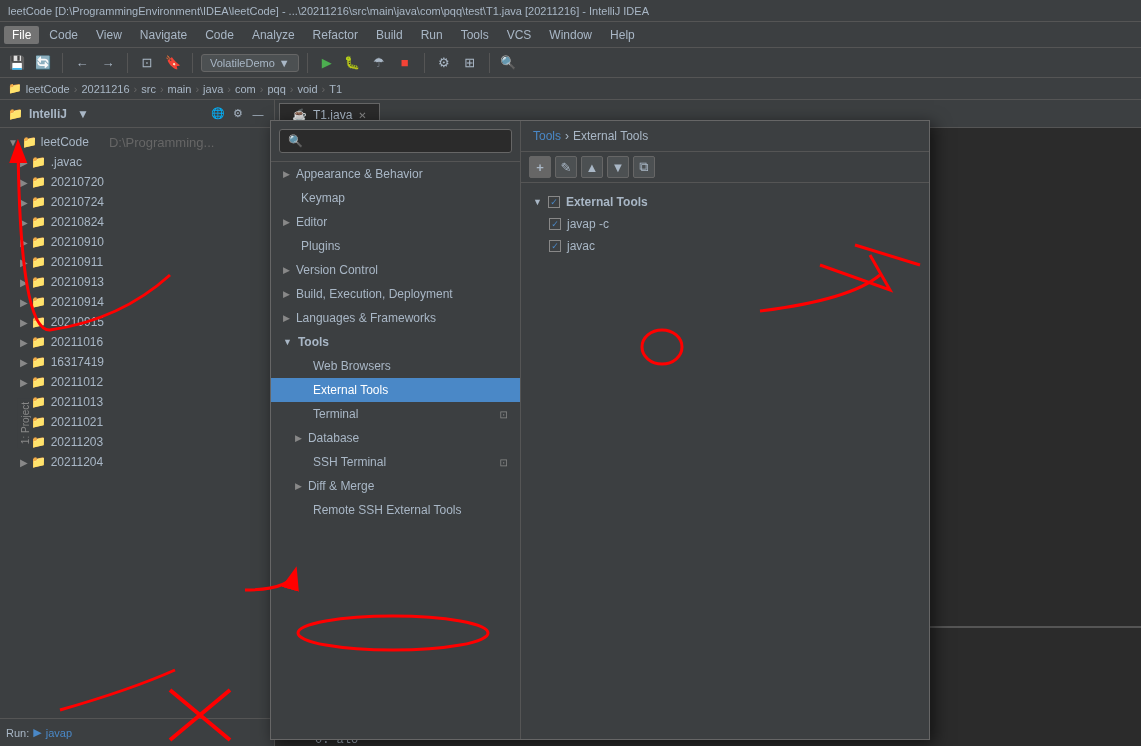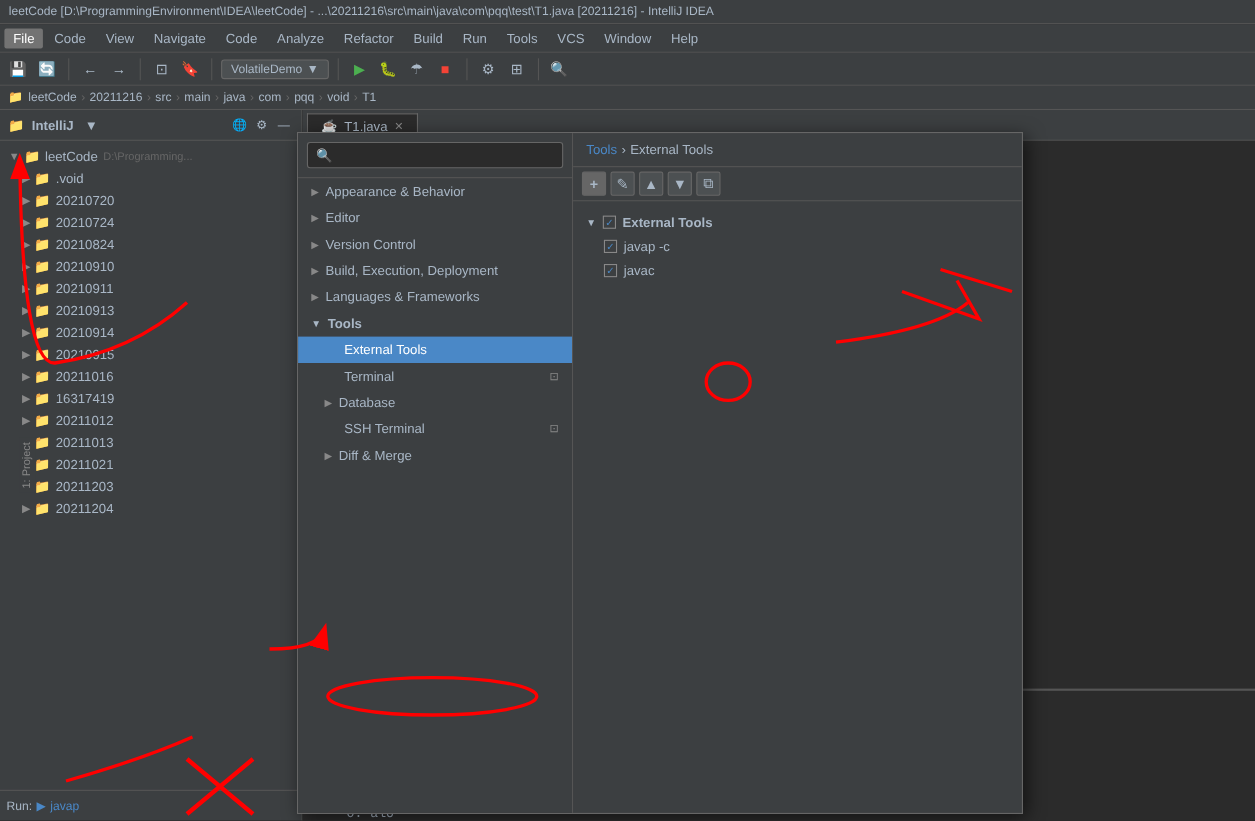--- a/index.html
+++ b/index.html
@@ -453,26 +453,26 @@
         <button class="toolbar-btn" style="width:16px;height:16px;font-size:11px">⚙</button>
         <button class="toolbar-btn" style="width:16px;height:16px;font-size:11px">—</button>
       </span>
     </div>
     <div id="project-tree">
 
       <div class="tree-item">
         <span class="arrow">▼</span>
         <span class="folder-icon">📁</span>
         <span>leetCode</span>
-        <span style="color:#666;font-size:10px;margin-left:1px">D:\Programming...</span>
-      </div>
-      <div class="tree-item" style="padding-left:20px">
-        <span class="arrow">▶</span>
-        <span class="folder-icon">📁</span>
-        <span>.void</span>
+        <span style="color:#666;font-size:13px;margin-left:16px">D:\Programming...</span>
+      </div>
+      <div class="tree-item" style="padding-left:20px">
+        <span class="arrow">▶</span>
+        <span class="folder-icon">📁</span>
+        <span>.javac</span>
       </div>
       <div class="tree-item" style="padding-left:20px">
         <span class="arrow">▶</span>
         <span class="folder-icon">📁</span>
         <span>20210720</span>
       </div>
       <div class="tree-item" style="padding-left:20px">
         <span class="arrow">▶</span>
         <span class="folder-icon">📁</span>
         <span>20210724</span>
@@ -591,38 +591,50 @@
       <div id="settings-nav">
         <div id="settings-search">
           <input type="text" placeholder="🔍" style="width: 100%; background: rgb(43, 43, 43); border: 1px solid rgb(102, 102, 102); border-radius: 3px; padding: 4px 8px; color: rgb(169, 183, 198); font-size: 12px;">
         </div>
 
         <div class="settings-nav-item">
           <span class="nav-arrow">▶</span>
           <span>Appearance &amp; Behavior</span>
         </div>
         <div class="settings-nav-item">
+          <span style="width:12px;display:inline-block"></span>
+          <span>Keymap</span>
+        </div>
+        <div class="settings-nav-item">
           <span class="nav-arrow">▶</span>
           <span>Editor</span>
+        </div>
+        <div class="settings-nav-item">
+          <span style="width:12px;display:inline-block"></span>
+          <span>Plugins</span>
         </div>
         <div class="settings-nav-item">
           <span class="nav-arrow">▶</span>
           <span>Version Control</span>
         </div>
         <div class="settings-nav-item">
           <span class="nav-arrow">▶</span>
           <span>Build, Execution, Deployment</span>
         </div>
         <div class="settings-nav-item">
           <span class="nav-arrow">▶</span>
           <span>Languages &amp; Frameworks</span>
         </div>
         <div class="settings-nav-item">
           <span class="nav-arrow open">▼</span>
           <span style="font-weight:bold">Tools</span>
+        </div>
+        <div class="settings-nav-item indent1">
+          <span style="width:12px;display:inline-block"></span>
+          <span>Web Browsers</span>
         </div>
         <div class="settings-nav-item indent1 selected" style="background:#4a88c7;color:white">
           <span style="width:12px;display:inline-block"></span>
           <span>External Tools</span>
         </div>
         <div class="settings-nav-item indent1">
           <span style="width:12px;display:inline-block"></span>
           <span>Terminal</span>
           <span style="margin-left:auto;font-size:10px;color:#888">⊡</span>
         </div>
@@ -631,20 +643,24 @@
           <span>Database</span>
         </div>
         <div class="settings-nav-item indent1">
           <span style="width:12px;display:inline-block"></span>
           <span>SSH Terminal</span>
           <span style="margin-left:auto;font-size:10px;color:#888">⊡</span>
         </div>
         <div class="settings-nav-item indent1">
           <span class="nav-arrow">▶</span>
           <span>Diff &amp; Merge</span>
+        </div>
+        <div class="settings-nav-item indent1">
+          <span style="width:12px;display:inline-block"></span>
+          <span>Remote SSH External Tools</span>
         </div>
       </div>
 
       <div id="settings-content">
         <div id="settings-content-header">
           <span class="breadcrumb-link">Tools</span>
           <span> › </span>
           <span>External Tools</span>
         </div>
         <div id="tools-toolbar">

